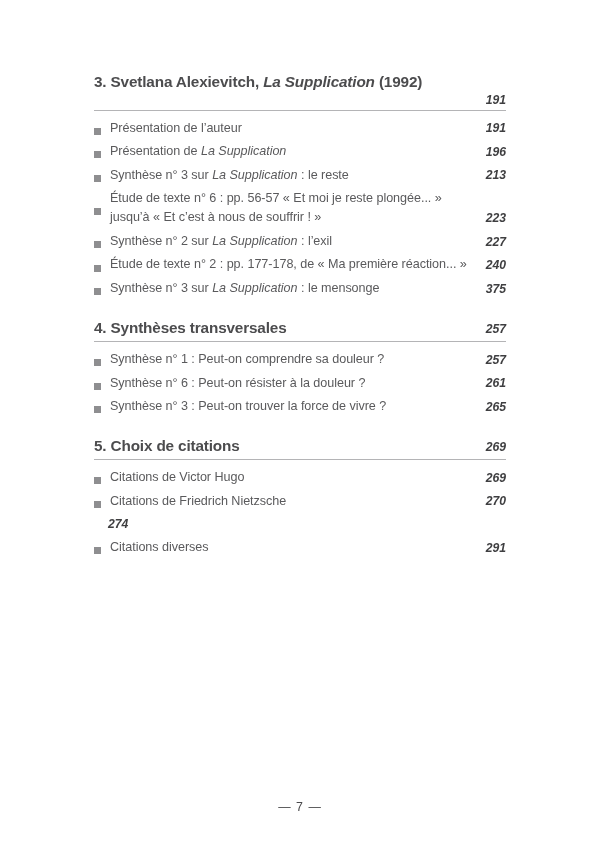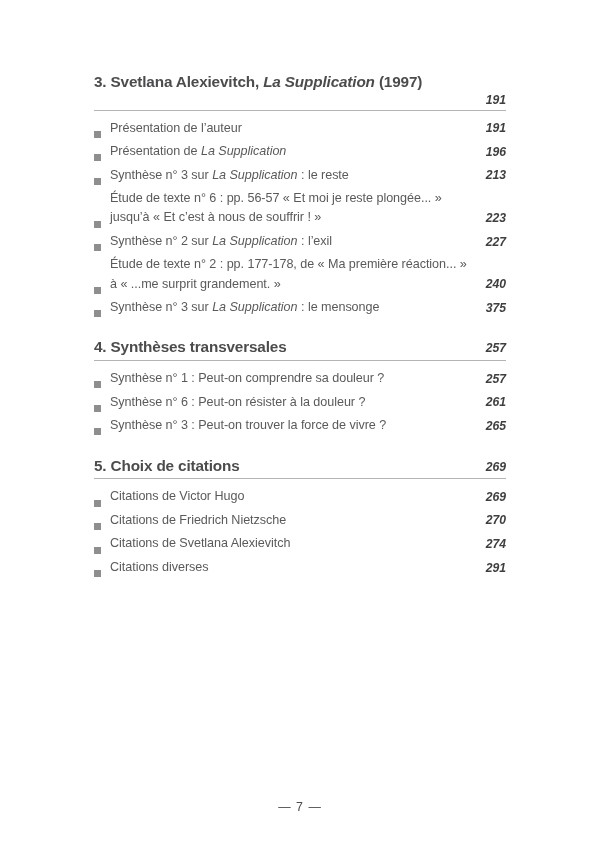--- a/index.html
+++ b/index.html
@@ -87,21 +87,21 @@
     padding-top: 6px;
   }
   .entry {
     display: flex;
     align-items: flex-start;
     justify-content: space-between;
     padding: 2.2px 0;
   }
   .entry-left {
     display: flex;
-    align-items: flex-end;
+    align-items: center;
     flex: 1 1 auto;
     min-width: 0;
   }
   .bullet {
     flex: 0 0 auto;
     width: 7px;
     height: 7px;
     background: #8e8e90;
     margin-top: 6px;
     margin-right: 9px;
@@ -144,21 +144,21 @@
 </style>
 </head>
 <body>
 
 <div class="page">
 
   <div class="toc">
       <div class="section">
         <div class="sec-head stacked">
           <div class="sec-head-row">
-            <div class="sec-title"><span>3. Svetlana Alexievitch, </span><em>La Supplication</em><span> (1997)</span></div>
+            <div class="sec-title"><span>3. Svetlana Alexievitch, </span><em>La Supplication</em><span> (1992)</span></div>
             <div class="sec-page">191</div>
           </div>
         </div>
         <ul class="entries">
           <li class="entry">
             <div class="entry-left">
               <span class="bullet"></span>
               <div class="entry-text">
                 <div><span>Présentation de l’auteur</span></div>
               </div>
@@ -200,21 +200,20 @@
                 <div><span>Synthèse n° 2 sur </span><em>La Supplication</em><span> : l’exil</span></div>
               </div>
             </div>
             <div class="entry-page">227</div>
           </li>
           <li class="entry two-line">
             <div class="entry-left">
               <span class="bullet"></span>
               <div class="entry-text">
                 <div><span>Étude de texte n° 2 : pp. 177-178, de « Ma première réaction... »</span></div>
-                <div><span>à « ...me surprit grandement. »</span></div>
               </div>
             </div>
             <div class="entry-page">240</div>
           </li>
           <li class="entry">
             <div class="entry-left">
               <span class="bullet"></span>
               <div class="entry-text">
                 <div><span>Synthèse n° 3 sur </span><em>La Supplication</em><span> : le mensonge</span></div>
               </div>
@@ -280,26 +279,20 @@
           <li class="entry">
             <div class="entry-left">
               <span class="bullet"></span>
               <div class="entry-text">
                 <div><span>Citations de Friedrich Nietzsche</span></div>
               </div>
             </div>
             <div class="entry-page">270</div>
           </li>
           <li class="entry">
-            <div class="entry-left">
-              <span class="bullet"></span>
-              <div class="entry-text">
-                <div><span>Citations de Svetlana Alexievitch</span></div>
-              </div>
-            </div>
             <div class="entry-page">274</div>
           </li>
           <li class="entry">
             <div class="entry-left">
               <span class="bullet"></span>
               <div class="entry-text">
                 <div><span>Citations diverses</span></div>
               </div>
             </div>
             <div class="entry-page">291</div>

